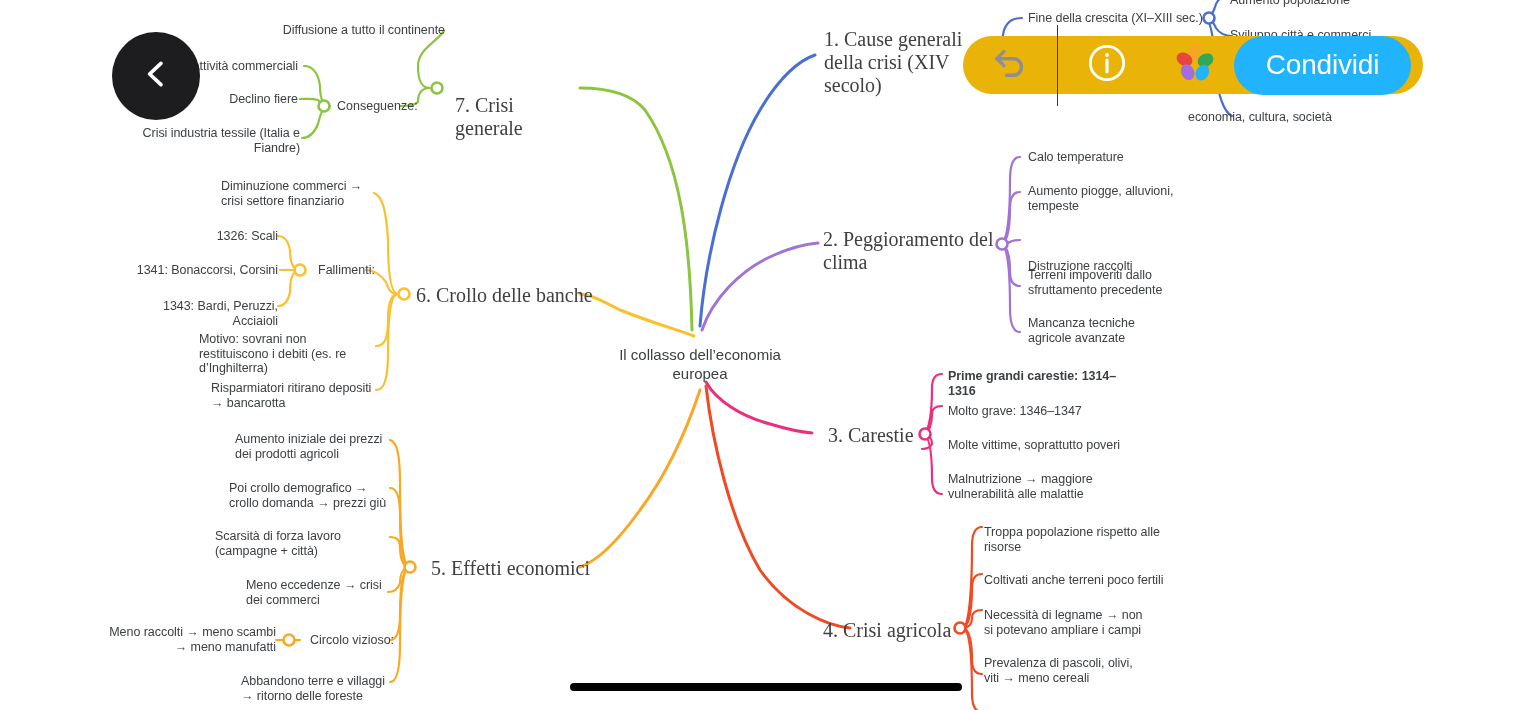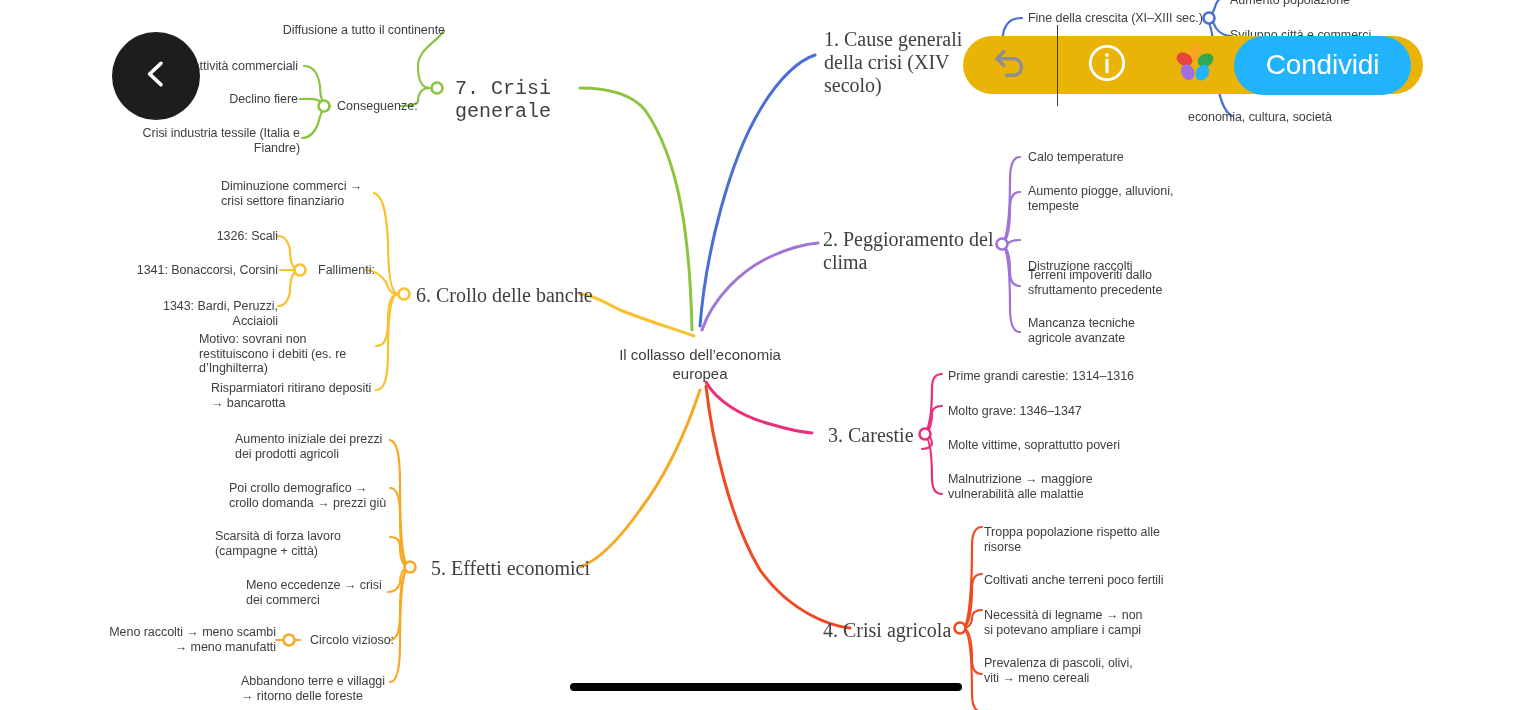--- a/index.html
+++ b/index.html
@@ -182,21 +182,21 @@
 
       <circle cx="1209" cy="18" r="5.5" fill="#ffffff" stroke="#4a6fd4" stroke-width="2.6"></circle>
       <circle cx="1002" cy="244" r="5.5" fill="#ffffff" stroke="#a073d6" stroke-width="2.6"></circle>
       <circle cx="925" cy="434" r="5.5" fill="#ffffff" stroke="#ea2f7e" stroke-width="2.6"></circle>
       <circle cx="960" cy="628" r="5.5" fill="#ffffff" stroke="#f04a23" stroke-width="2.6"></circle>
     </g>
   </svg>
 
   <div class="node center" style="left:612px; top:345px; width:176px;">Il collasso dell’economia europea</div>
 
-  <div class="node main ta-left" style="left:455px; top:77px; width:130px;font-family:Liberation Mono, monospace;">7. Crisi generale</div>
+  <div class="node main ta-left" style="left:455px; top:94px; width:130px;">7. Crisi generale</div>
 
   <div class="node leaf ta-right" style="left:200px; top:23px; width:245px;">Diffusione a tutto il continente</div>
   <div class="node mid ta-left" style="left:337px; top:99px; width:90px;">Conseguenze:</div>
   <div class="node leaf ta-right" style="left:120px; top:59px; width:178px;">attività commerciali</div>
   <div class="node leaf ta-right" style="left:140px; top:92px; width:158px;">Declino fiere</div>
   <div class="node leaf ta-right" style="left:140px; top:126px; width:160px;">Crisi industria tessile (Italia e Fiandre)</div>
 
   <div class="node main ta-left" style="left:416px; top:284px; width:180px;">6. Crollo delle banche</div>
   <div class="node leaf ta-left" style="left:221px; top:179px; width:155px;">Diminuzione commerci → crisi settore finanziario</div>
   <div class="node mid ta-left" style="left:318px; top:263px; width:80px;">Fallimenti:</div>
@@ -222,21 +222,21 @@
   <div class="node leaf ta-left" style="left:1188px; top:110px; width:200px;">economia, cultura, società</div>
 
   <div class="node main ta-left" style="left:823px; top:228px; width:175px;">2. Peggioramento del clima</div>
   <div class="node leaf ta-left" style="left:1028px; top:150px; width:180px;">Calo temperature</div>
   <div class="node leaf ta-left" style="left:1028px; top:184px; width:150px;">Aumento piogge, alluvioni, tempeste</div>
   <div class="node leaf ta-left" style="left:1028px; top:233px; width:180px;margin-top:26px;">Distruzione raccolti</div>
   <div class="node leaf ta-left" style="left:1028px; top:268px; width:145px;">Terreni impoveriti dallo sfruttamento precedente</div>
   <div class="node leaf ta-left" style="left:1028px; top:316px; width:150px;">Mancanza tecniche agricole avanzate</div>
 
   <div class="node main ta-left" style="left:828px; top:424px; width:100px;">3. Carestie</div>
-  <div class="node leaf ta-left" style="left:948px; top:369px; width:190px;">Prime grandi carestie: 1314–1316</div>
+  <div class="node leaf ta-left" style="left:948px; top:369px; width:190px;font-weight:bold;">Prime grandi carestie: 1314–1316</div>
   <div class="node leaf ta-left" style="left:948px; top:404px; width:180px;">Molto grave: 1346–1347</div>
   <div class="node leaf ta-left" style="left:948px; top:438px; width:190px;">Molte vittime, soprattutto poveri</div>
   <div class="node leaf ta-left" style="left:948px; top:472px; width:158px;">Malnutrizione → maggiore vulnerabilità alle malattie</div>
 
   <div class="node main ta-left" style="left:823px; top:619px; width:130px;">4. Crisi agricola</div>
   <div class="node leaf ta-left" style="left:984px; top:525px; width:190px;">Troppa popolazione rispetto alle risorse</div>
   <div class="node leaf ta-left" style="left:984px; top:573px; width:200px;">Coltivati anche terreni poco fertili</div>
   <div class="node leaf ta-left" style="left:984px; top:608px; width:165px;">Necessità di legname → non si potevano ampliare i campi</div>
   <div class="node leaf ta-left" style="left:984px; top:656px; width:165px;">Prevalenza di pascoli, olivi, viti → meno cereali</div>
 

